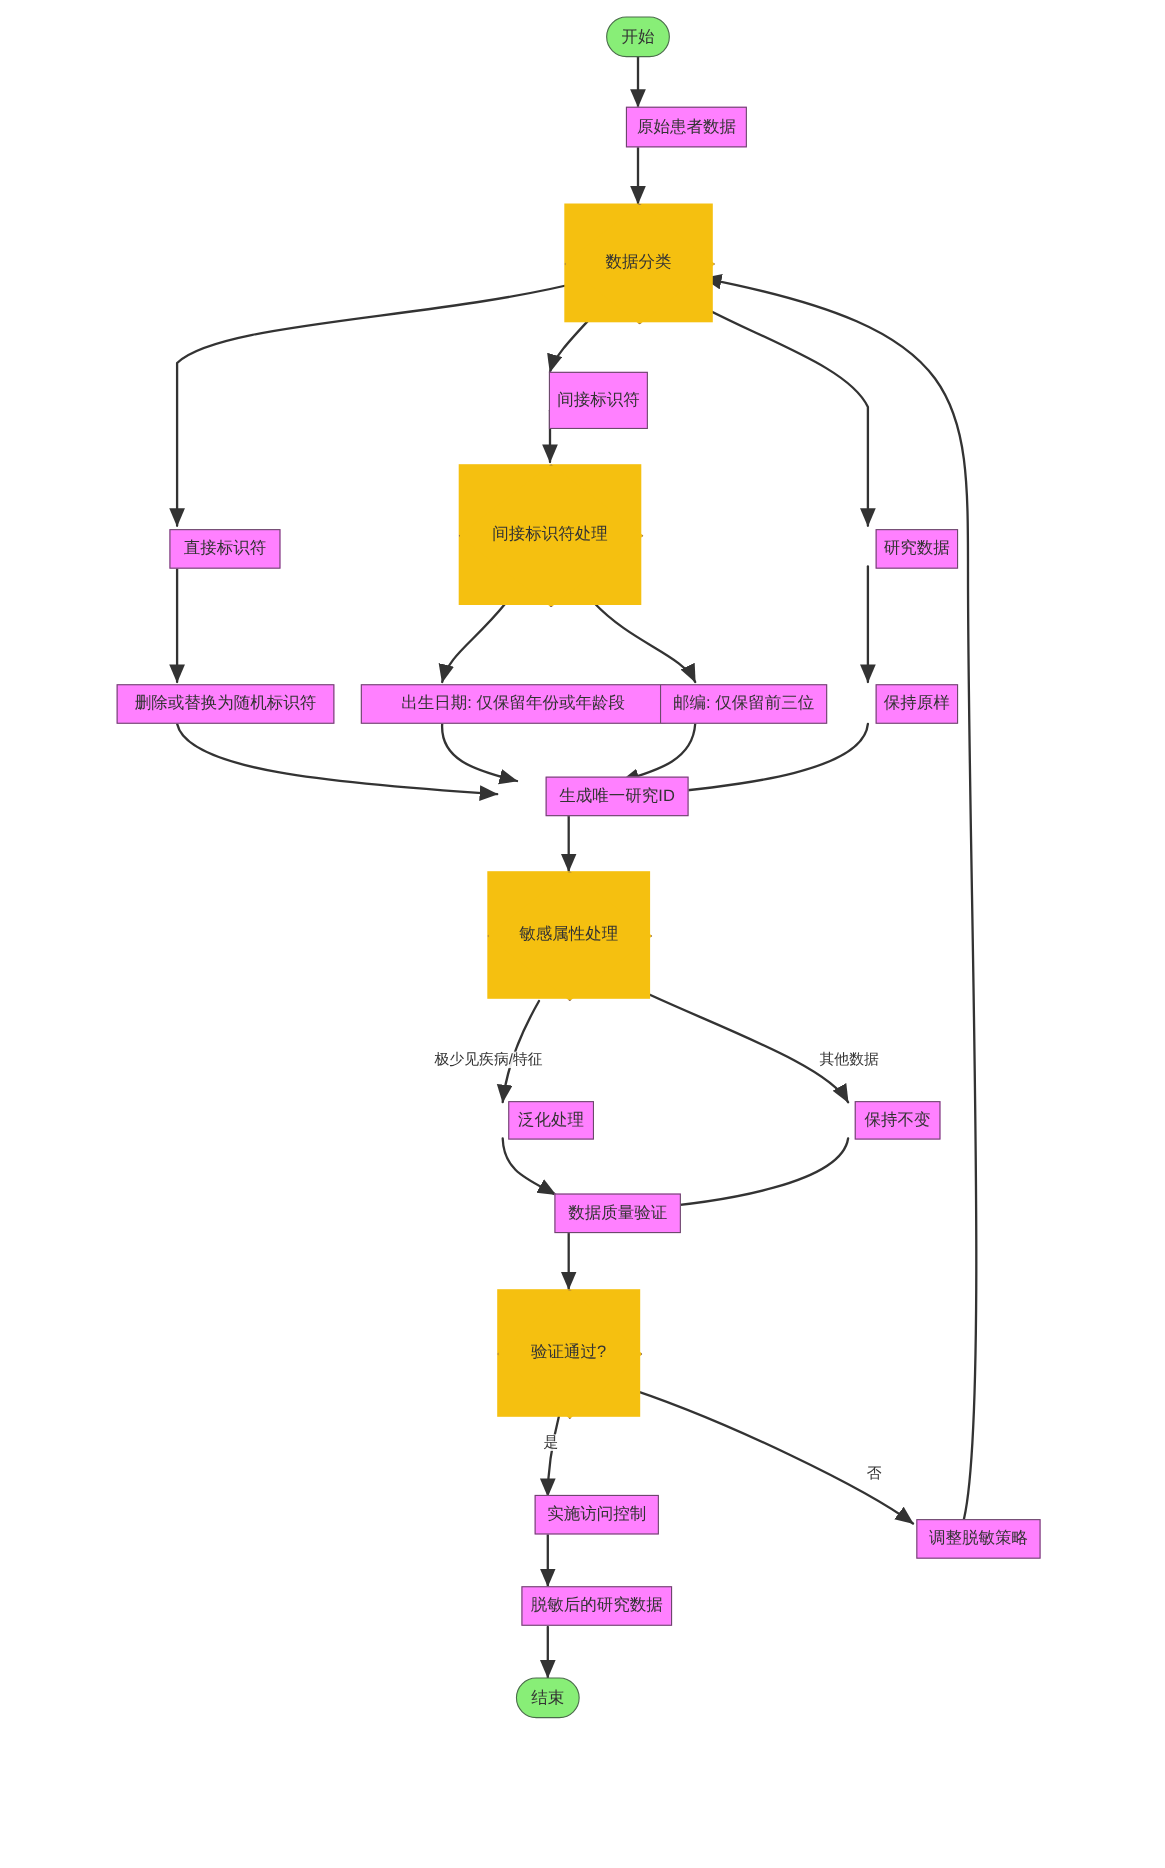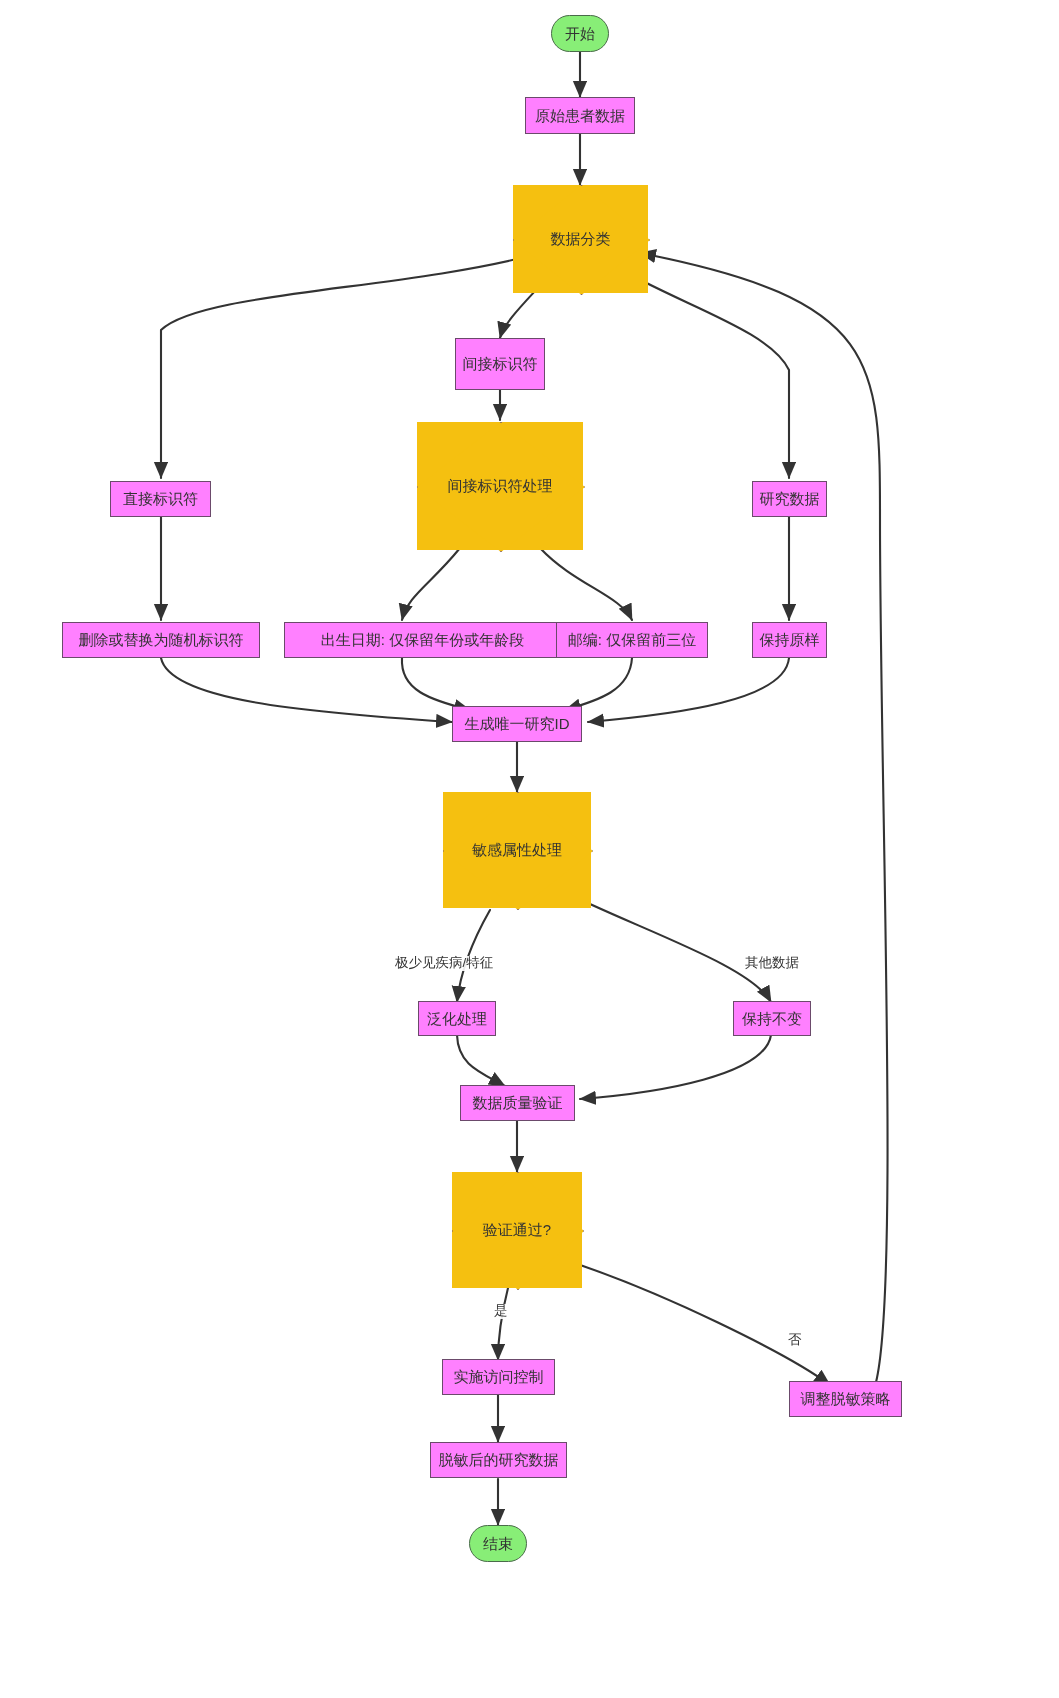--- a/index.html
+++ b/index.html
@@ -4,21 +4,21 @@
 <style>
   html,body{margin:0;padding:0;background:#ffffff;}
   body{font-family:"Liberation Sans","DejaVu Sans",sans-serif;}
   #canvas{position:relative;width:1059px;height:1698px;background:#ffffff;overflow:hidden;padding-left:36px;}
   svg#edges{position:absolute;left:0;top:0;width:1059px;height:1698px;pointer-events:none;}
   .edge-path{fill:none;stroke:#333333;stroke-width:2.1;}
 
   .node{position:absolute;box-sizing:border-box;display:flex;align-items:center;justify-content:center;text-align:center;}
   .node .lbl{display:block;line-height:1.15;white-space:nowrap;}
 
-  .n-rect{background:#ff80ff;border:1.6px solid #6b4a6b;color:#333333;font-size:15px;}
+  .n-rect{background:#ff80ff;border:1.6px solid #6b4a6b;color:#333333;font-size:15px;margin-left:44px;}
   .n-diam{background:#f5c010;color:#333333;font-size:15px;}
   .n-diam .diamond-shape{position:absolute;left:0;top:0;width:100%;height:100%;
      background:#f5c010;border:1.6px solid #6b4a6b;
      clip-path:polygon(50% 0%,100% 50%,50% 100%,0% 50%);}
   .n-diam .lbl{position:relative;z-index:2;text-align:center;}
   .n-term{background:#88ee77;border:1.6px solid #4a6b4a;border-radius:26px;color:#333333;font-size:15px;}
 
   .edge-label{position:absolute;background:#ffffffe8;color:#333333;font-size:13.5px;
      line-height:1.1;padding:0 1px;white-space:nowrap;}
 </style>

